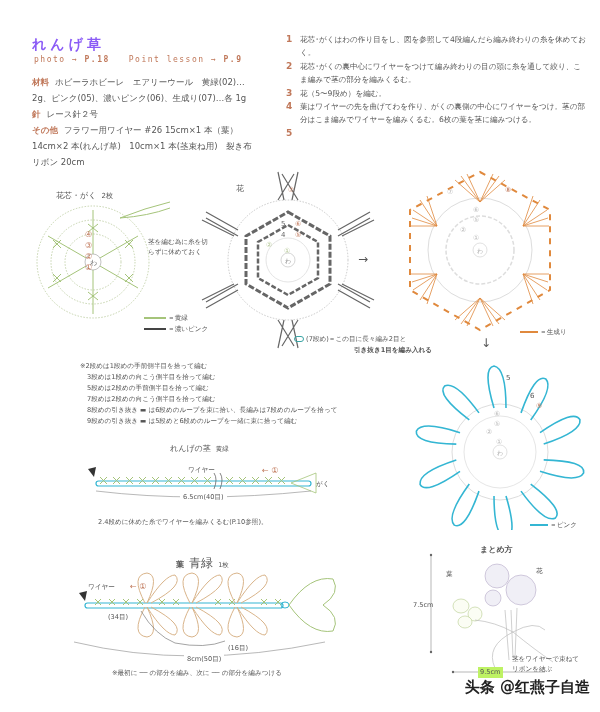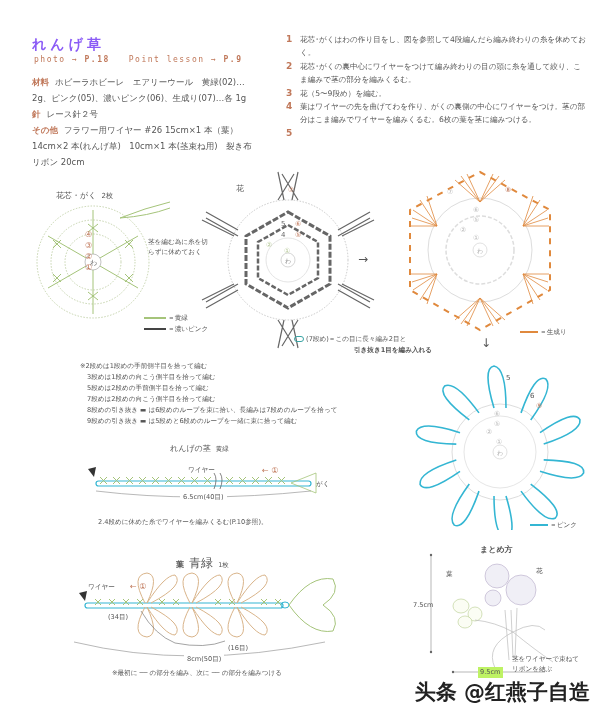--- a/index.html
+++ b/index.html
@@ -13,21 +13,21 @@
   .photo { left: 34px; top: 55px; font-size: 8px; color: #c0785a; letter-spacing: 1.5px; font-family: "DejaVu Sans Mono", monospace; }
   .photo b { font-weight: bold; }
   .mat { left: 32px; top: 74px; width: 220px; font-size: 8.5px; line-height: 16px; color: #555; }
   .mat .lbl { color: #c0785a; font-weight: bold; margin-right: 6px; }
   .steps { left: 286px; top: 33px; width: 300px; font-size: 7.6px; line-height: 13.4px; color: #555; }
   .steps .hd { color: #c0785a; font-weight: bold; margin-left: 12px; margin-bottom: 1px; }
   .steps .row { display: flex; }
   .steps .num { width: 14px; color: #c0785a; font-weight: bold; flex: none; font-size: 9px; }
   .lbl-s { font-size: 8px; color: #555; }
   .note { font-size: 6.6px; color: #555; line-height: 11px; }
-  .watermark { right: 10px; top: 678px; font-size: 21px; color: #222; font-weight: bold; }
+  .watermark { right: 10px; top: 678px; font-size: 15px; color: #222; font-weight: bold; }
 </style>
 </head>
 <body>
 
 <div class="abs title">れんげ草</div>
 <div class="abs photo">
   <span>photo →</span>
   <b>P.18</b>&nbsp;&nbsp;
   <span>Point lesson →</span>
   <b>P.9</b>

